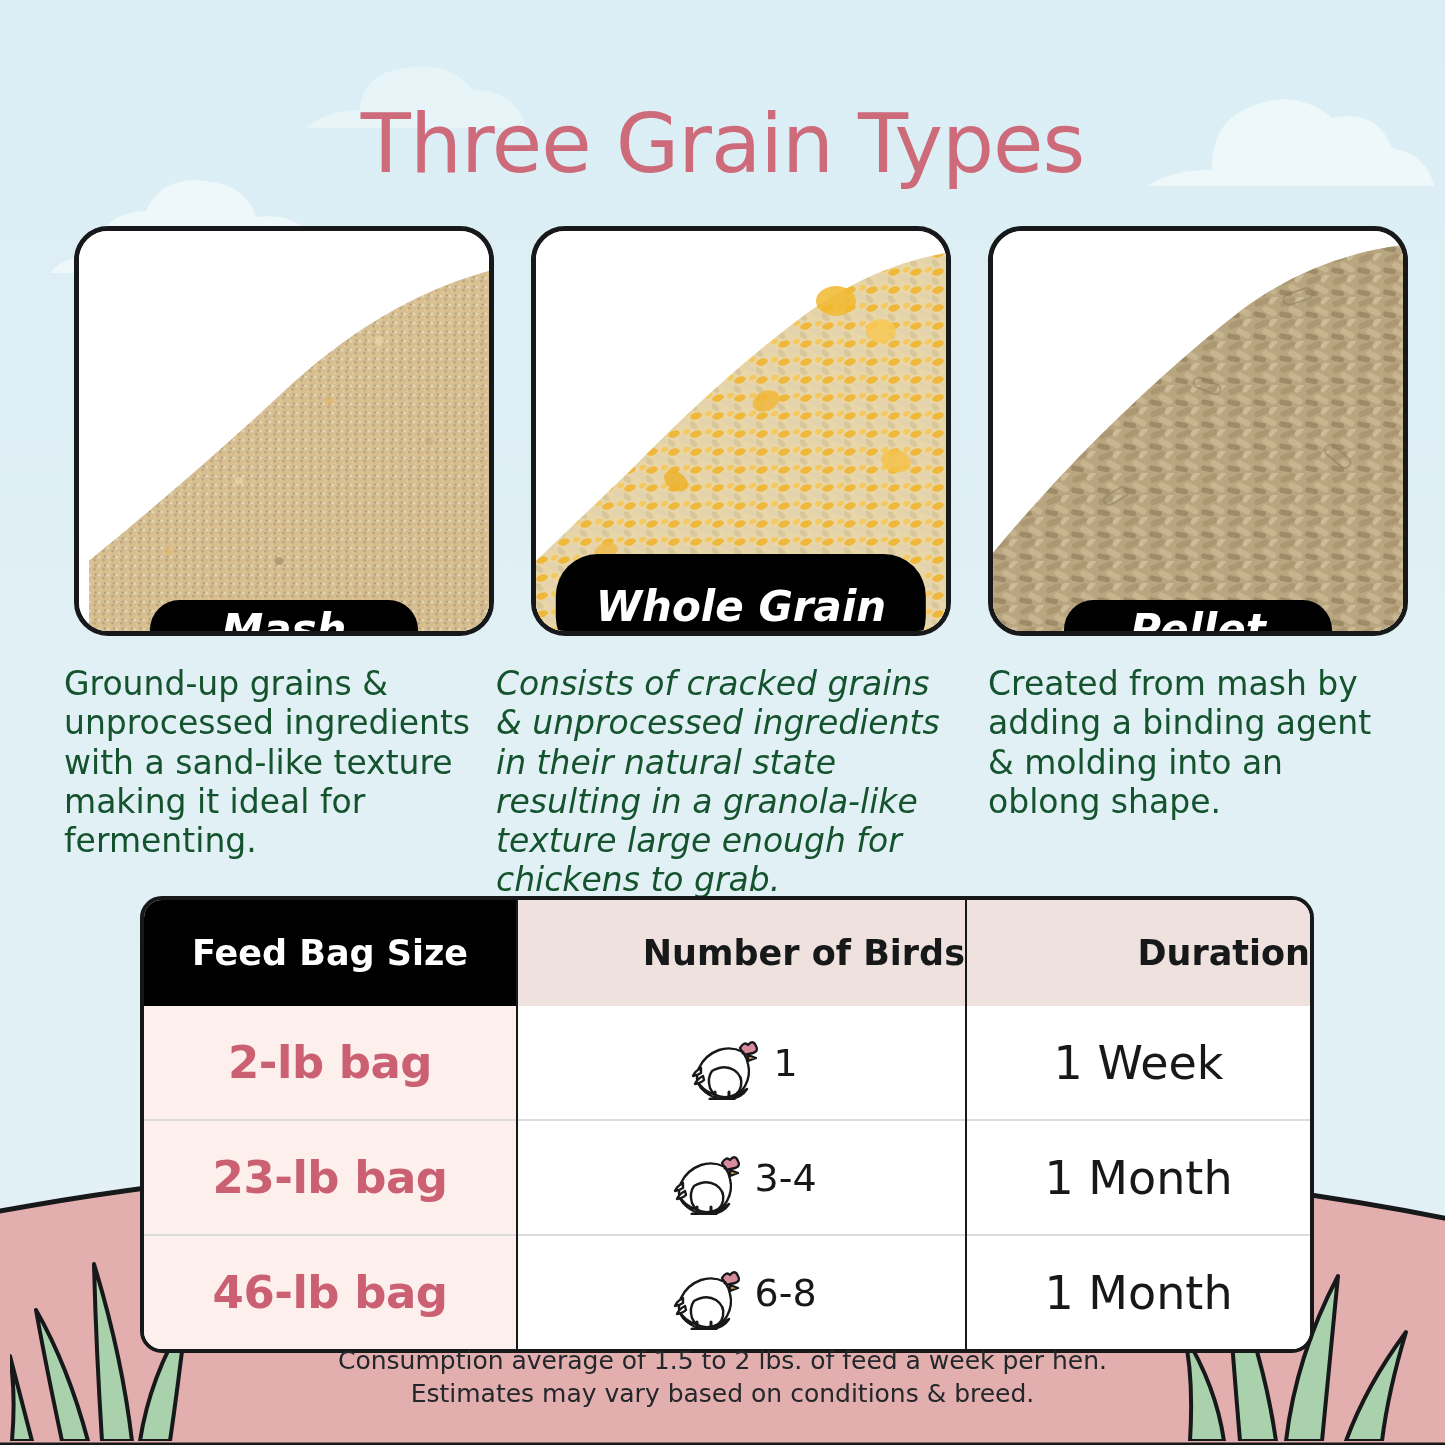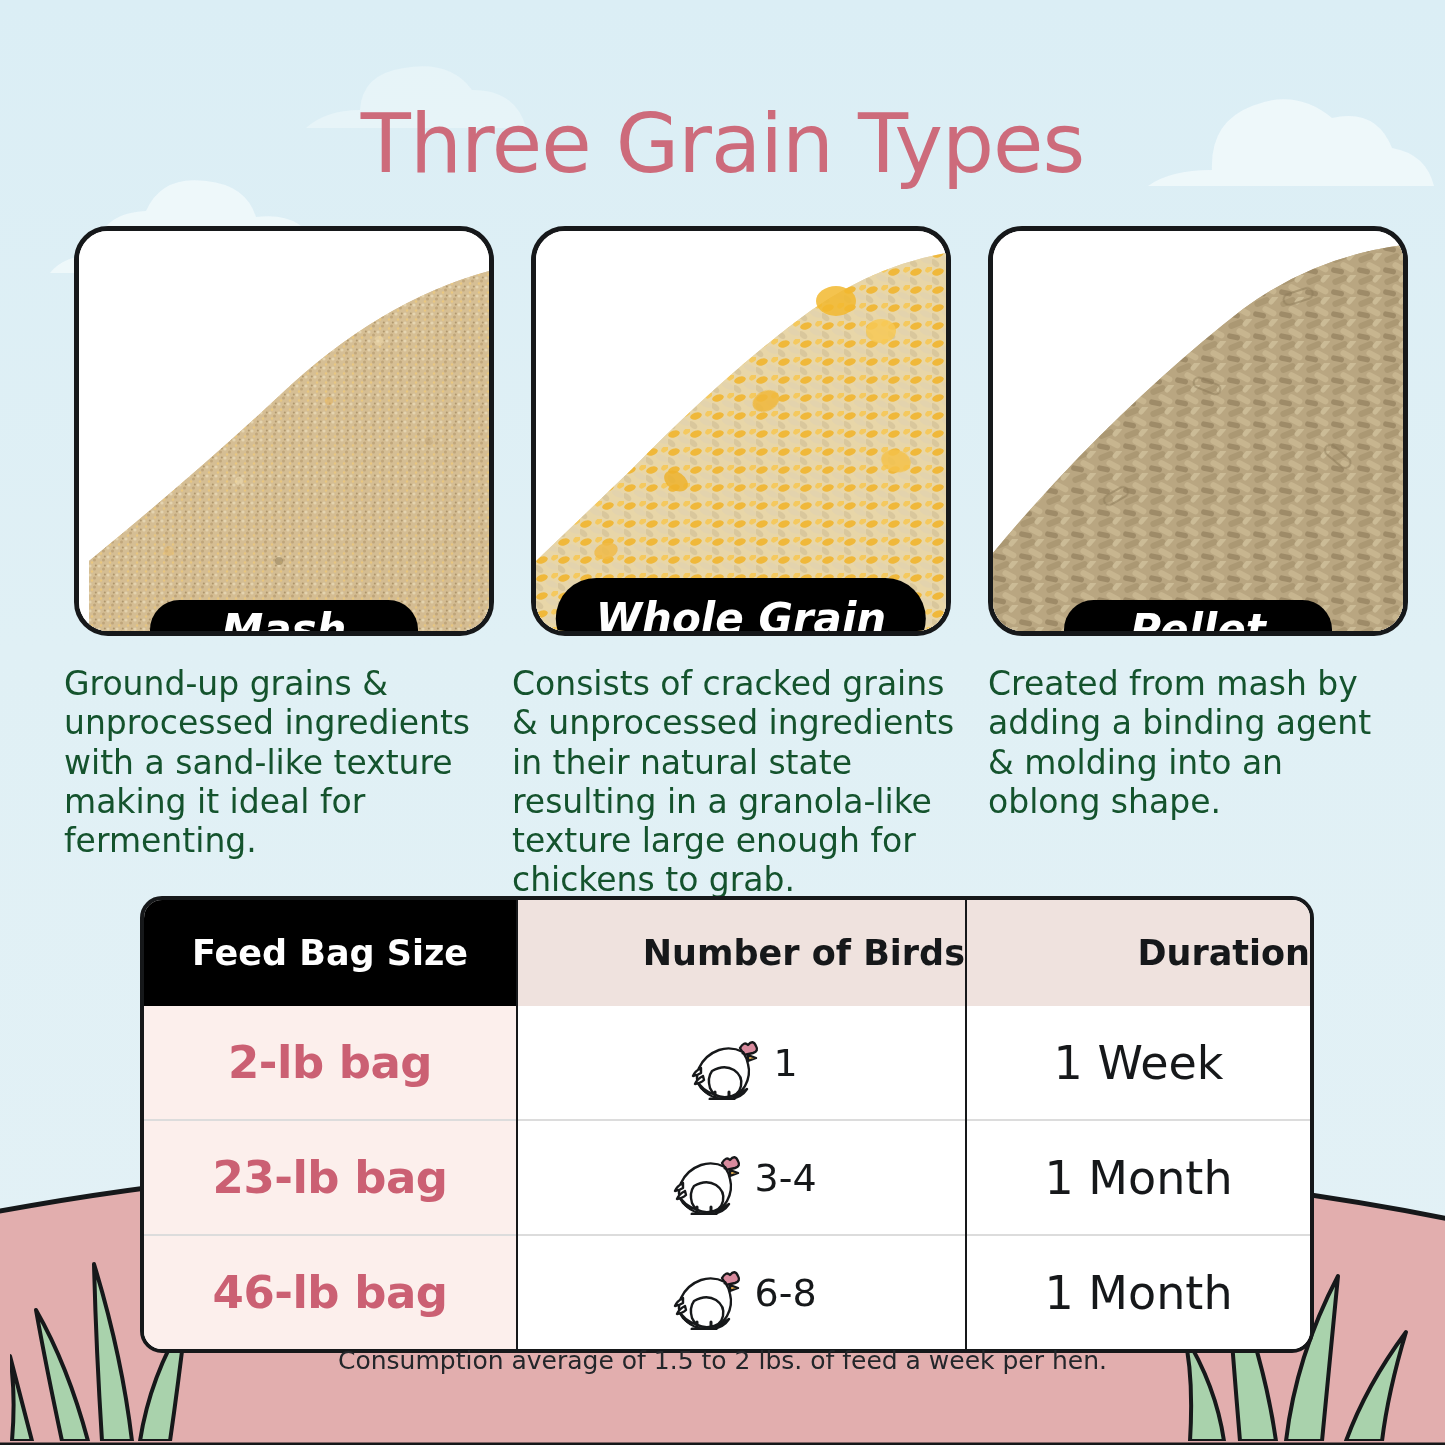--- a/index.html
+++ b/index.html
@@ -40,31 +40,31 @@
   .photo{position:absolute;inset:0;}
   .photo svg{display:block;width:100%;height:100%;}
   .pill{
     position:absolute;left:50%;transform:translateX(-50%);
     bottom:-28px;background:#000;border-radius:42px;
     padding:5px 44px;min-width:180px;text-align:center;
     color:#fff;font-size:42px;font-style:italic;font-weight:600;
     font-family:"DejaVu Sans","Liberation Sans",sans-serif;
     white-space:nowrap;
   }
-  .pill.wide{padding:16px 40px;}
+  .pill.wide{padding:28px 40px;}
 
   
   .descs{position:absolute;left:0;right:0;top:664px;height:200px;}
   .desc{
     position:absolute;top:0;
     font-size:33px;line-height:1.19;color:#14532d;
     font-family:"DejaVu Sans","Liberation Sans",sans-serif;
   }
   .desc.d0{left:64px;width:430px;}
-  .desc.d1{left:512px;width:466px;}
+  .desc.d1{left:496px;width:466px;font-style:italic;}
   .desc.d2{left:988px;width:410px;}
 
   
   .tablewrap{
     position:absolute;left:140px;top:896px;width:1166px;
     border:4px solid #16181a;border-radius:22px;overflow:hidden;
     background:#fff;
   }
   table{border-collapse:collapse;width:100%;table-layout:fixed;}
   th,td{padding:0;margin:0;}
@@ -343,15 +343,16 @@
             </div>
           </td>
           <td class="sep dur">1 Month</td>
         </tr>
       </tbody>
     </table>
   </div>
 
   <div class="footnote">
     <div>Consumption average of 1.5 to 2 lbs. of feed a week per hen.</div>
+    <div>Estimates may vary based on conditions &amp; breed.</div>
   </div>
 
 </div>
 
 </body></html>

